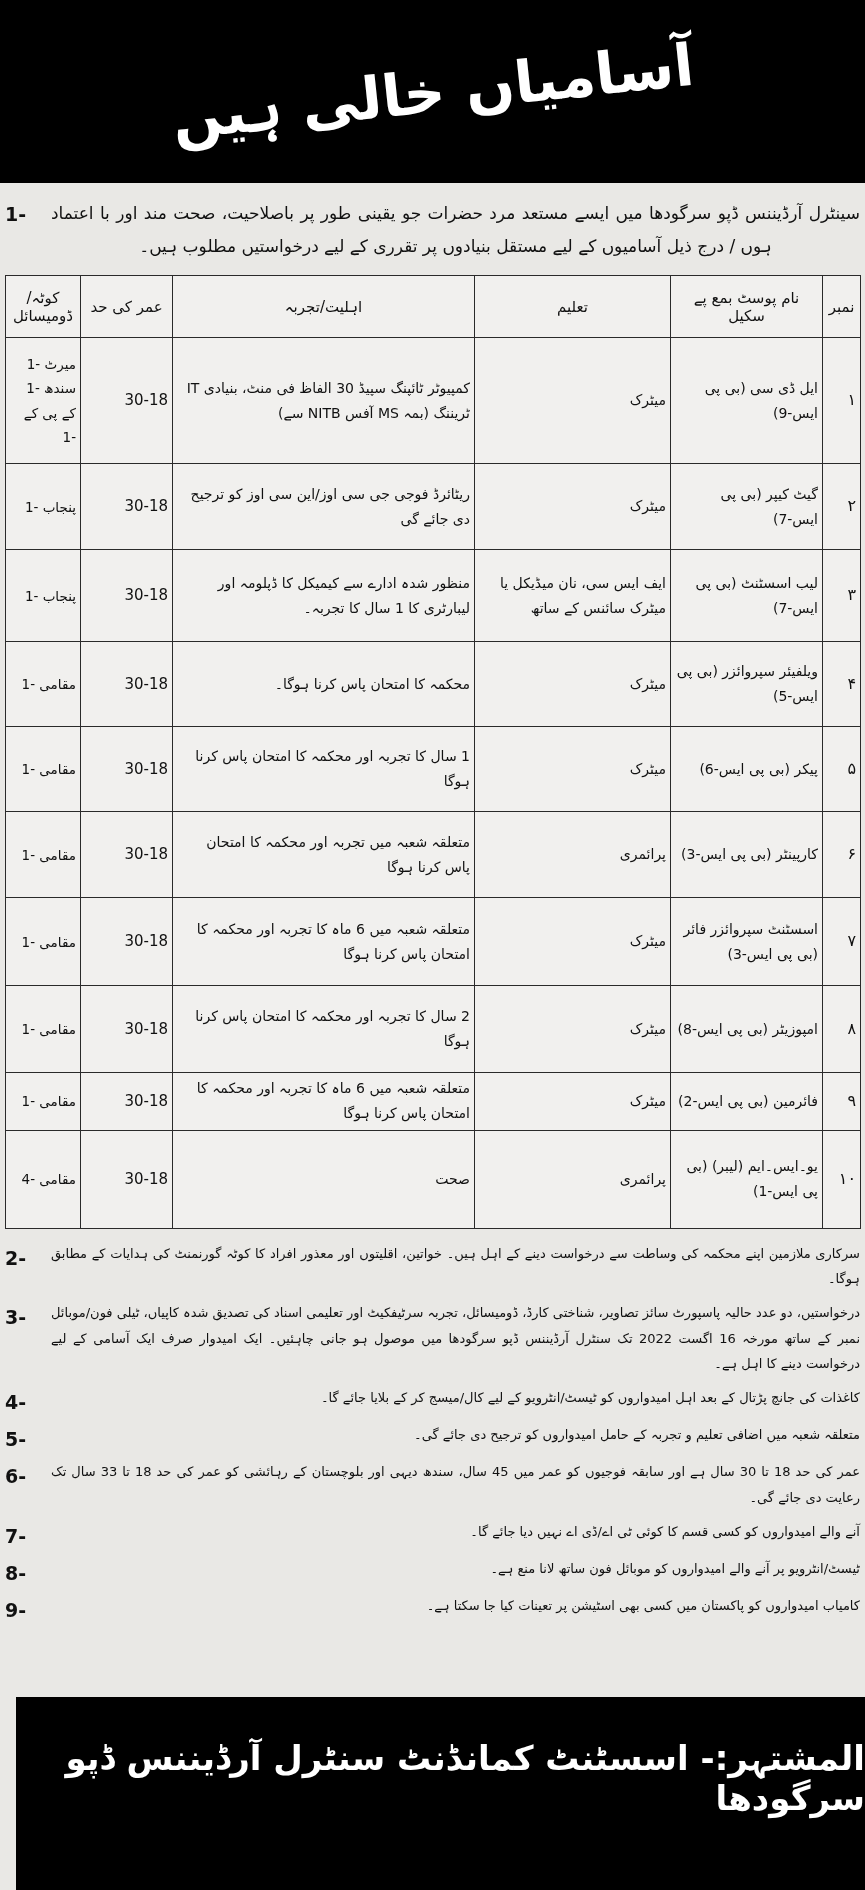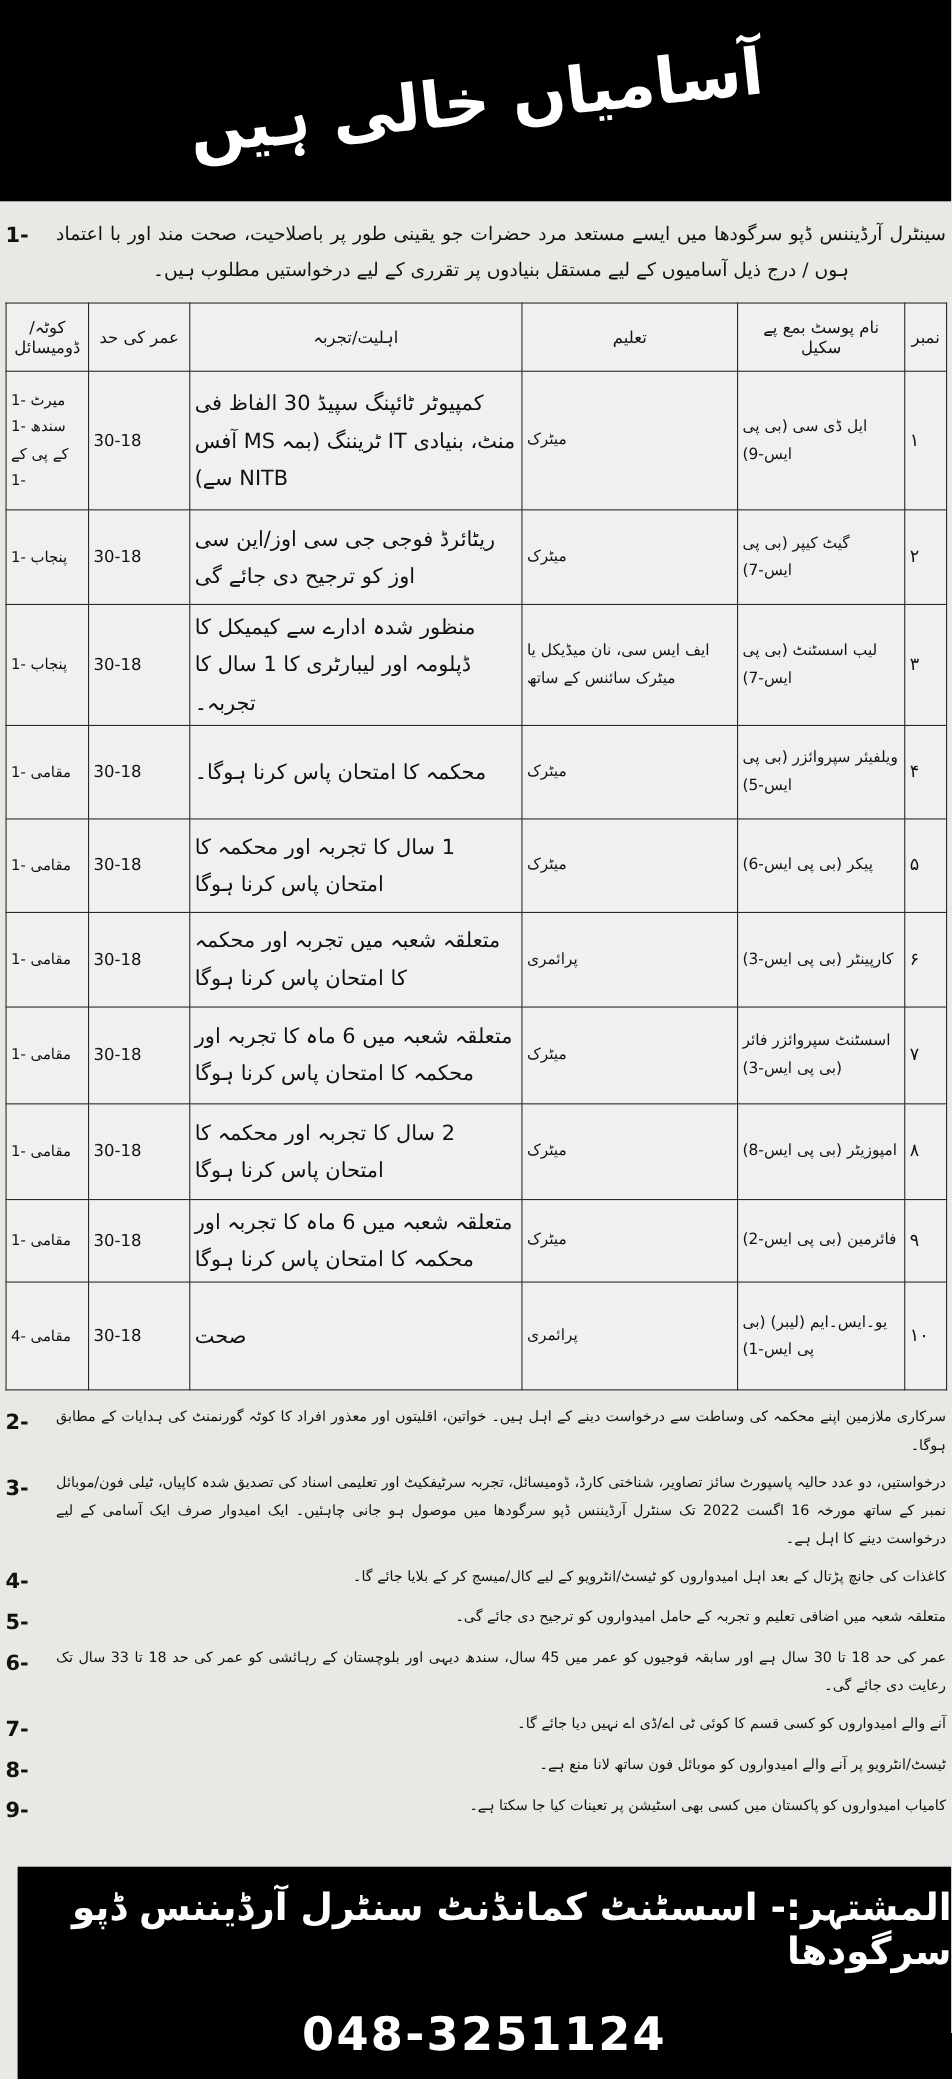--- a/index.html
+++ b/index.html
@@ -15,22 +15,22 @@
 
   .note { display:flex; align-items:flex-start; margin-bottom:9px; }
   .note-num { width:46px; flex:0 0 46px; direction:ltr; text-align:left; font-size:19px; font-weight:bold; padding-top:6px; }
   .note-text { flex:1; direction:rtl; text-align:justify; text-align-last:right; font-size:13px; line-height:1.95; }
   .intro { margin-bottom:12px; }
   .intro .note-text { text-align-last:center; font-size:17px; }
 
   table.vacancies { width:100%; border-collapse:collapse; direction:rtl; table-layout:fixed; background:#f1f0ee; margin-bottom:12px; }
   table.vacancies th, table.vacancies td { border:1.5px solid #2a2a2a; vertical-align:middle; padding:3px 4px; }
   th { font-weight:normal; font-size:15px; direction:rtl; }
-  td { font-size:14px; direction:rtl; text-align:left; line-height:1.8; }
-  td.c-elig { font-size:19px; }
+  td { font-size:14px; direction:rtl; text-align:right; line-height:1.8; }
+  td.c-elig { font-size:14px; }
   td.c-age { direction:ltr; font-size:15px; }
   td.c-quota { white-space:pre-line; font-size:13.5px; }
   td.c-num { font-size:16px; }
   tr.hrow { height:62px; }
   tr.r1 { height:126px; } tr.r2 { height:86px; } tr.r3 { height:92px; }
   tr.r4 { height:85px; } tr.r5 { height:85px; } tr.r6 { height:86px; }
   tr.r7 { height:88px; } tr.r8 { height:87px; } tr.r9 { height:52px; }
   tr.r10 { height:98px; }
 
   .banner.bottom { height:193px; gap:31px;margin-left:16px; }
@@ -192,17 +192,16 @@
         <div class="note-num">9-</div>
         <div class="note-text">کامیاب امیدواروں کو پاکستان میں کسی بھی اسٹیشن پر تعینات کیا جا سکتا ہے۔</div>
       </div>
     </div>
 
   </div>
 
   <div class="banner bottom">
     <div class="advertiser">المشتہر:- اسسٹنٹ کمانڈنٹ سنٹرل آرڈیننس ڈپو سرگودھا</div>
     <div class="phone-line">
-      <span class="phone-number">048-3251124</span>
     </div>
   </div>
 
 </div>
 
 </body></html>

